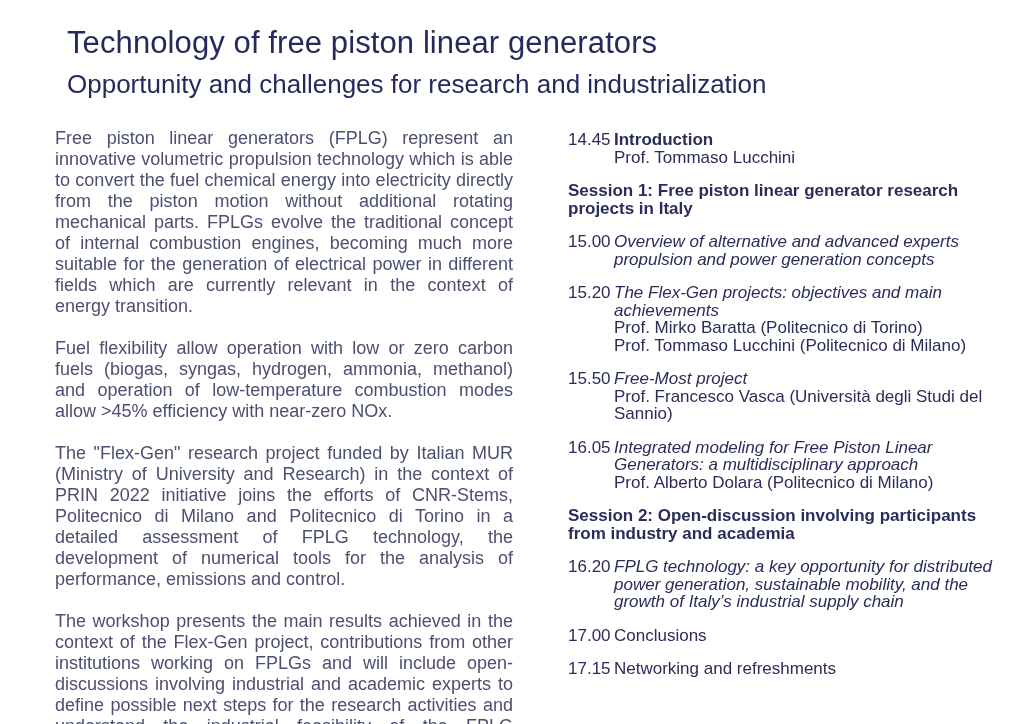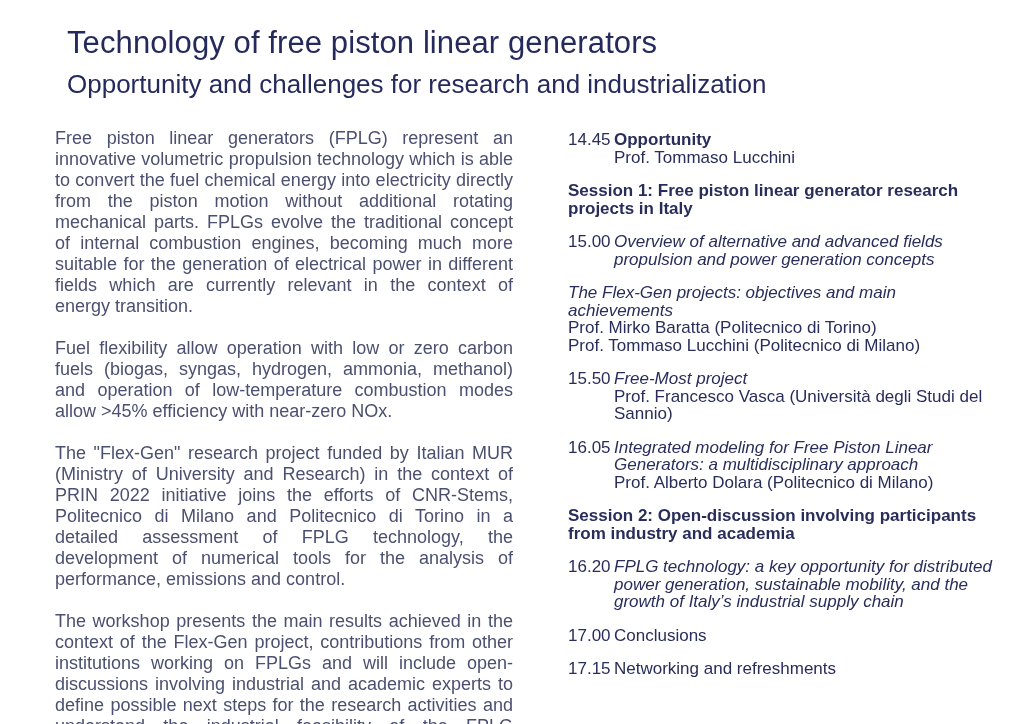--- a/index.html
+++ b/index.html
@@ -91,32 +91,33 @@
     <div class="left-col" id="intro">
         <p class="para">Free piston linear generators (FPLG) represent an innovative volumetric propulsion technology which is able to convert the fuel chemical energy into electricity directly from the piston motion without additional rotating mechanical parts. FPLGs evolve the traditional concept of internal combustion engines, becoming much more suitable for the generation of electrical power in different fields which are currently relevant in the context of energy transition.</p>
         <p class="para">Fuel flexibility allow operation with low or zero carbon fuels (biogas, syngas, hydrogen, ammonia, methanol) and operation of low-temperature combustion modes allow &gt;45% efficiency with near-zero NOx.</p>
         <p class="para">The "Flex-Gen" research project funded by Italian MUR (Ministry of University and Research) in the context of PRIN 2022 initiative joins the efforts of CNR-Stems, Politecnico di Milano and Politecnico di Torino in a detailed assessment of FPLG technology, the development of numerical tools for the analysis of performance, emissions and control.</p>
         <p class="para">The workshop presents the main results achieved in the context of the Flex-Gen project, contributions from other institutions working on FPLGs and will include open-discussions involving industrial and academic experts to define possible next steps for the research activities and understand the industrial feasibility of the FPLG technology in Italy.</p>
       </div>
     <div class="right-col" id="agenda">
         <div class="talk">
           <div class="time">14.45</div>
           <div class="talk-content">
-            <div class="talk-title bold">Opportunity</div>
+            <div class="talk-title bold">Introduction</div>
             <div class="speaker">Prof. Tommaso Lucchini</div>
           </div>
         </div>
         <div class="session-header">Session 1: Free piston linear generator research projects in Italy</div>
         <div class="talk">
           <div class="time">15.00</div>
           <div class="talk-content">
-            <div class="talk-title italic">Overview of alternative and advanced fields propulsion and power generation concepts</div>
+            <div class="talk-title italic">Overview of alternative and advanced experts propulsion and power generation concepts</div>
           </div>
         </div>
         <div class="talk">
+          <div class="time">15.20</div>
           <div class="talk-content">
             <div class="talk-title italic">The Flex-Gen projects: objectives and main achievements</div>
             <div class="speaker">Prof. Mirko Baratta (Politecnico di Torino)</div>
             <div class="speaker">Prof. Tommaso Lucchini (Politecnico di Milano)</div>
           </div>
         </div>
         <div class="talk">
           <div class="time">15.50</div>
           <div class="talk-content">
             <div class="talk-title italic">Free-Most project</div>

